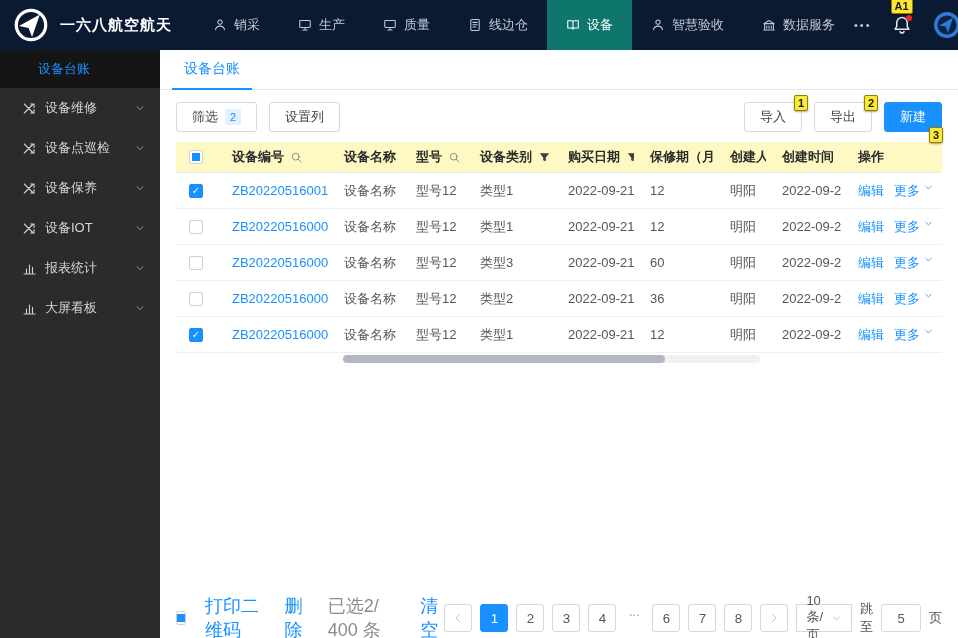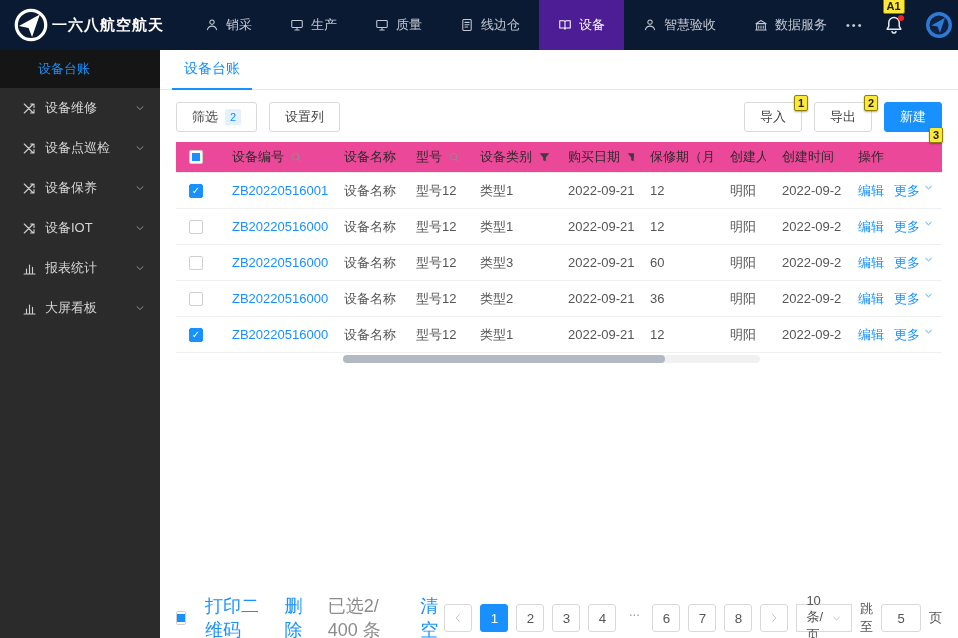--- a/index.html
+++ b/index.html
@@ -4,27 +4,27 @@
 <style>
   * { margin:0; padding:0; box-sizing:border-box; }
   body { font-family:"Liberation Sans","DejaVu Sans",sans-serif; background:#888; }
   .app { position:relative; width:958px; height:638px; background:#fff; overflow:hidden; }
 
   .icon { display:inline-flex; align-items:center; justify-content:center; flex:0 0 auto; }
   .icon svg { width:100%; height:100%; stroke:currentColor; fill:none; stroke-width:1.2; stroke-linecap:round; stroke-linejoin:round; }
 
   
   .navbar { position:absolute; left:0; top:0; width:958px; height:50px; background:#0b1a33; display:flex; align-items:center; z-index:10; }
-  .brand { display:flex; align-items:center; gap:2px; padding:0 16px 0 12px; }
+  .brand { display:flex; align-items:center; gap:10px; padding:0 16px 0 12px; }
   .brand .logo { width:38px; height:38px; }
   .brand-name { color:#fff; font-size:15px; font-weight:700; letter-spacing:1px; white-space:nowrap; }
   .nav-items { display:flex; align-items:stretch; height:50px; margin-left:6px; }
   .nav-item { display:flex; align-items:center; gap:7px; padding:0 19px; color:#c3c9d4; font-size:13px; cursor:pointer; white-space:nowrap; }
   .nav-item .icon { width:14px; height:14px; }
-  .nav-item.active { background:#4c1d95; color:#fff; }
+  .nav-item.active { background:#0f766e; color:#fff; }
   .nav-right { margin-left:auto; display:flex; align-items:center; gap:20px; padding-right:16px; }
   .more-dots { color:#c3c9d4; font-size:11px; letter-spacing:2px; cursor:pointer; }
   .bell-wrap { position:relative; width:20px; height:20px; color:#e6e9ee; cursor:pointer; }
   .bell-wrap .icon { width:20px; height:20px; }
   .red-dot { position:absolute; right:0; top:0; width:6px; height:6px; border-radius:50%; background:#f5222d; }
   .user { display:flex; align-items:center; gap:8px; color:#c3c9d4; font-size:13px; cursor:pointer; }
   .avatar { width:30px; height:30px; }
 
   
   .hint { position:absolute; background:#fce83a; border:1px solid #8f7f00; color:#241f00; font-size:11px; font-weight:700; line-height:14px; padding:0 3px; border-radius:2px; box-shadow:0 1px 2px rgba(0,0,0,.35); z-index:30; }
@@ -47,21 +47,21 @@
 
   .toolbar { display:flex; align-items:center; justify-content:space-between; margin:12px 16px 0 16px; }
   .tb-left, .tb-right { display:flex; align-items:center; gap:12px; }
   .btn { position:relative; display:inline-flex; align-items:center; gap:7px; height:30px; padding:0 15px; background:#fff; border:1px solid #d9d9d9; border-radius:3px; font-size:13px; color:#444; cursor:pointer; white-space:nowrap; }
   .btn.primary { background:#1890ff; border-color:#1890ff; color:#fff; }
   .count-badge { display:inline-flex; align-items:center; justify-content:center; min-width:16px; height:16px; background:#e3f0fd; color:#1890ff; font-size:11px; border-radius:2px; padding:0 3px; }
 
   
   .table { margin:10px 16px 0 16px; font-size:13px; }
   .thead, .tr { display:grid; grid-template-columns:40px 112px 72px 64px 88px 82px 80px 52px 76px auto; align-items:center; }
-  .thead { background:#ec4899; height:31px; border-bottom:1px solid #e8e8e8; color:#2b2b2b; font-weight:400; }
+  .thead { background:#fef9c3; height:31px; border-bottom:1px solid #e8e8e8; color:#2b2b2b; font-weight:700; }
   .th, .td { display:flex; align-items:center; padding-left:16px; white-space:nowrap; overflow:hidden; }
   .th.cb, .td.cb { padding-left:0; justify-content:center; }
   .th .th-ic { margin-left:6px; }
   .th .icon { width:13px; height:13px; color:#8c8c8c; }
   .th .ic-filter { color:#3d3d3d; }
   .th .ic-sort { width:14px; height:14px; }
   .tr { height:36px; border-bottom:1px solid #f0f0f0; color:#555; }
   .link { color:#1890ff; cursor:pointer; text-decoration:none; }
   .actions { display:flex; align-items:center; gap:10px; }
   .more-link { display:inline-flex; align-items:flex-start; gap:3px; }

